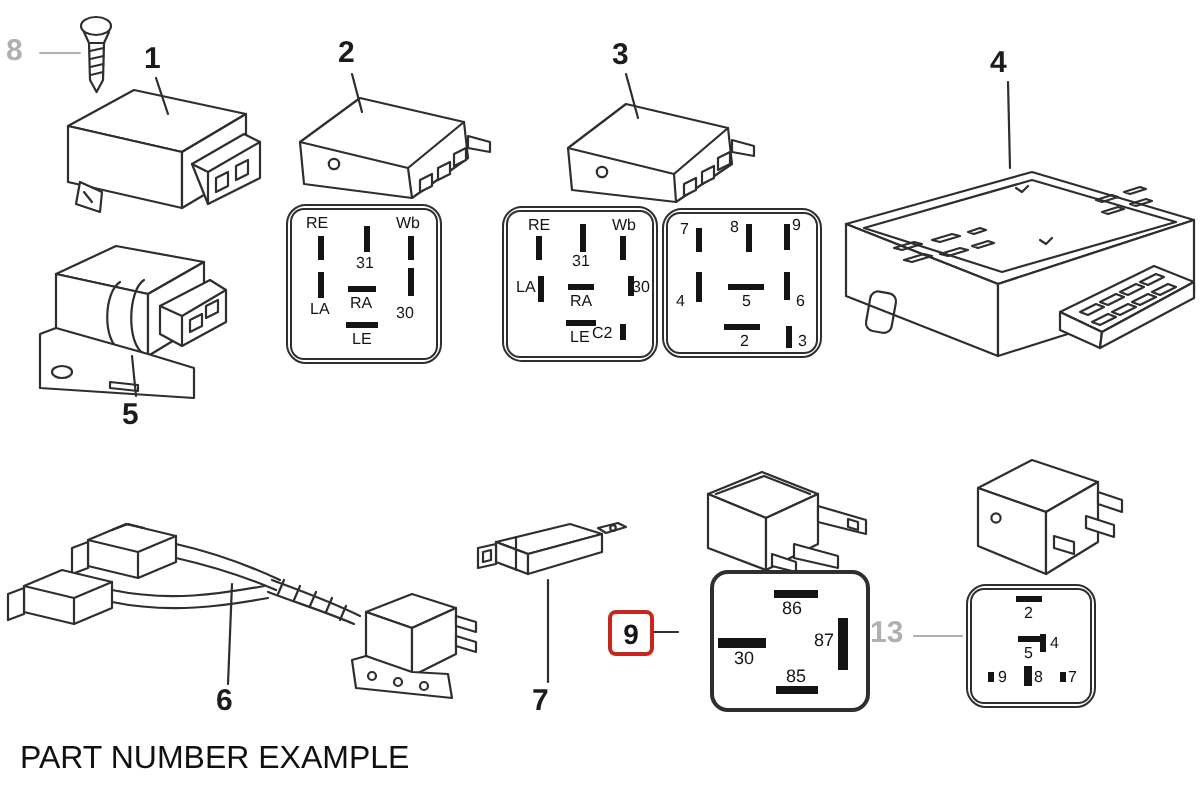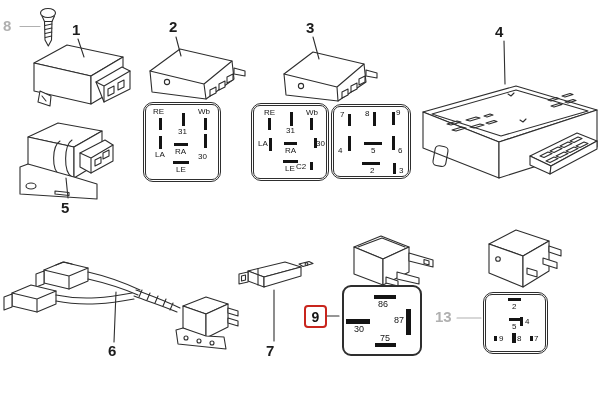--- a/index.html
+++ b/index.html
@@ -244,28 +244,28 @@
     <span class="pt" style="left:39px;top:42px">5</span>
     <i class="ph" style="left:32px;top:37px;width:18px"></i>
     <span class="pt" style="left:66px;top:42px">6</span>
     <i class="pv" style="left:60px;top:31px;height:14px"></i>
     <span class="pt" style="left:38px;top:62px">2</span>
     <i class="ph" style="left:30px;top:57px;width:18px"></i>
     <span class="pt" style="left:67px;top:62px">3</span>
     <i class="pv" style="left:61px;top:58px;height:11px"></i>
   </div>
 
-  <div class="socket socket9" style="left:342px;top:285px;width:76px;height:67px">
+  <div class="socket socket9" style="left:355px;top:285px;width:76px;height:67px">
     <i class="ph" style="left:30px;top:8px;width:22px;height:3.5px"></i>
     <span class="pt" style="left:34px;top:13px">86</span>
     <i class="ph" style="left:2px;top:32px;width:24px;height:5px"></i>
     <span class="pt" style="left:10px;top:38px">30</span>
     <span class="pt" style="left:50px;top:29px">87</span>
     <i class="pv" style="left:62px;top:22px;width:4.5px;height:26px"></i>
-    <span class="pt" style="left:36px;top:47px">75</span>
+    <span class="pt" style="left:36px;top:47px">85</span>
     <i class="ph" style="left:31px;top:56px;width:21px;height:3.5px"></i>
   </div>
 
   <div class="socket dbl" style="left:483px;top:292px;width:63px;height:60px">
     <i class="ph" style="left:24px;top:5px;width:13px"></i>
     <span class="pt" style="left:28px;top:10px">2</span>
     <i class="ph" style="left:25px;top:25px;width:12px"></i>
     <span class="pt" style="left:28px;top:30px">5</span>
     <i class="pv" style="left:36px;top:24px;height:9px"></i>
     <span class="pt" style="left:41px;top:25px">4</span>
@@ -281,14 +281,15 @@
   <span class="callout" style="left:169px;top:19px">2</span>
   <span class="callout" style="left:306px;top:20px">3</span>
   <span class="callout" style="left:495px;top:24px">4</span>
   <span class="callout" style="left:61px;top:200px">5</span>
   <span class="callout" style="left:108px;top:343px">6</span>
   <span class="callout" style="left:266px;top:343px">7</span>
   <span class="callout muted" style="left:3px;top:18px">8</span>
   <span class="callout-box" style="left:304px;top:305px">9</span>
   <span class="callout muted" style="left:435px;top:309px">13</span>
 
+  <div class="caption">PART NUMBER EXAMPLE</div>
 
 </div>
 
 </body></html>

